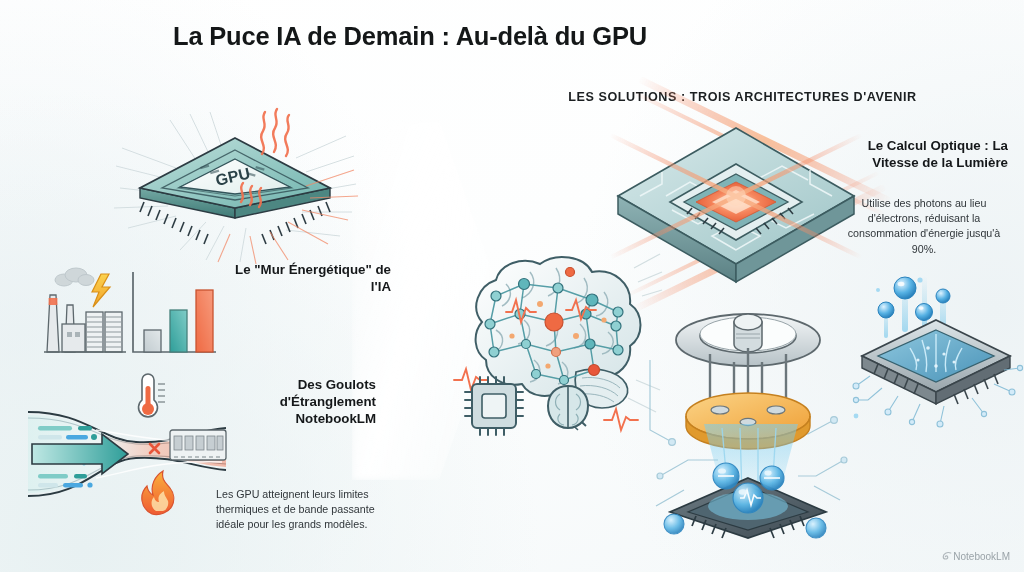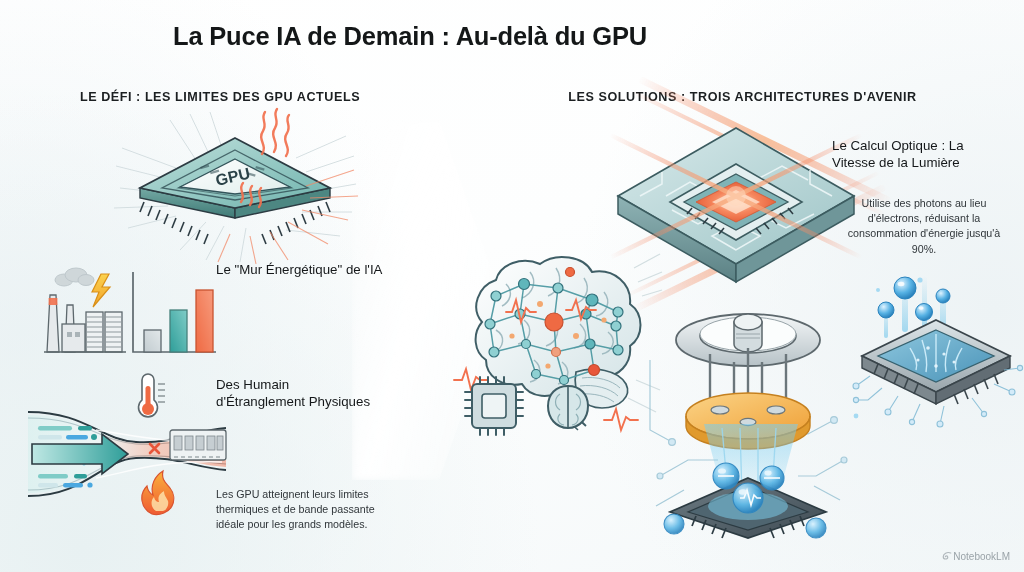--- a/index.html
+++ b/index.html
@@ -27,40 +27,39 @@
     position:absolute;left:0;top:22px;width:820px;text-align:center;
     font-size:25.5px;font-weight:bold;color:#141718;letter-spacing:-.2px;
   }
   .sec-h{
     position:absolute;font-size:12.6px;font-weight:bold;color:#1b1f21;
     letter-spacing:.55px;text-align:center;
   }
   #sec-left{left:20px;top:90px;width:400px;}
   #sec-right{left:520px;top:90px;width:445px;}
   .blk{position:absolute;}
-  .blk h3{margin:0 0 6px 0;font-size:13.3px;font-weight:normal;color:#15181a;line-height:1.26;}
+  .blk h3{margin:0 0 6px 0;font-size:13.3px;font-weight:bold;color:#15181a;line-height:1.26;text-align:right;}
   .blk p{margin:0;font-size:10.7px;color:#30363a;line-height:1.42;}
   .art{position:absolute;}
   svg{display:block;overflow:visible;}
   .wm{
     position:absolute;right:14px;bottom:10px;display:flex;align-items:center;gap:0;
     font-size:10px;color:#9aa3a8;
   }
   .wm svg{opacity:.75;}
 </style>
 </head>
 <body>
 
 <div id="poster">
 
   <div class="wedge"></div>
 
   <div class="title">La Puce IA de Demain : Au-delà du GPU</div>
 
-  <div class="sec-h" id="sec-left">LE DÉFI : LES LIMITES DES GPU ACTUELS</div>
   <div class="sec-h" id="sec-right">LES SOLUTIONS : TROIS ARCHITECTURES D'AVENIR</div>
 
   <div class="art" style="left:110px;top:110px;">
     <svg width="250" height="155" viewBox="0 0 250 155">
       <defs>
         <linearGradient id="chipTop" x1="0" y1="0" x2="1" y2="1">
           <stop offset="0" stop-color="#bfe0dc"></stop>
             <stop offset="1" stop-color="#6fb3ad"></stop>
         </linearGradient>
         <linearGradient id="chipSide" x1="0" y1="0" x2="0" y2="1">
@@ -674,21 +673,21 @@
           <ellipse cx="73" cy="32" rx="2.6" ry="1.8"></ellipse>
       </g>
     </svg>
   </div>
 
   <div class="blk" style="left:216px;top:262px;width:175px;">
     <h3>Le "Mur Énergétique" de l'IA</h3>
   </div>
 
   <div class="blk" style="left:216px;top:377px;width:160px;">
-    <h3>Des Humain d'Étranglement Physiques</h3>
+    <h3>Des Goulots d'Étranglement NotebookLM</h3>
   </div>
   <div class="blk" style="left:216px;top:487px;width:190px;">
     <p>Les GPU atteignent leurs limites thermiques et de bande passante idéale pour les grands modèles.</p>
   </div>
 
   <div class="blk" style="left:832px;top:138px;width:176px;">
     <h3>Le Calcul Optique : La Vitesse de la Lumière</h3>
   </div>
   <div class="blk" style="left:838px;top:196px;width:172px;text-align:center;">
     <p>Utilise des photons au lieu d'électrons, réduisant la consommation d'énergie jusqu'à 90%.</p>

